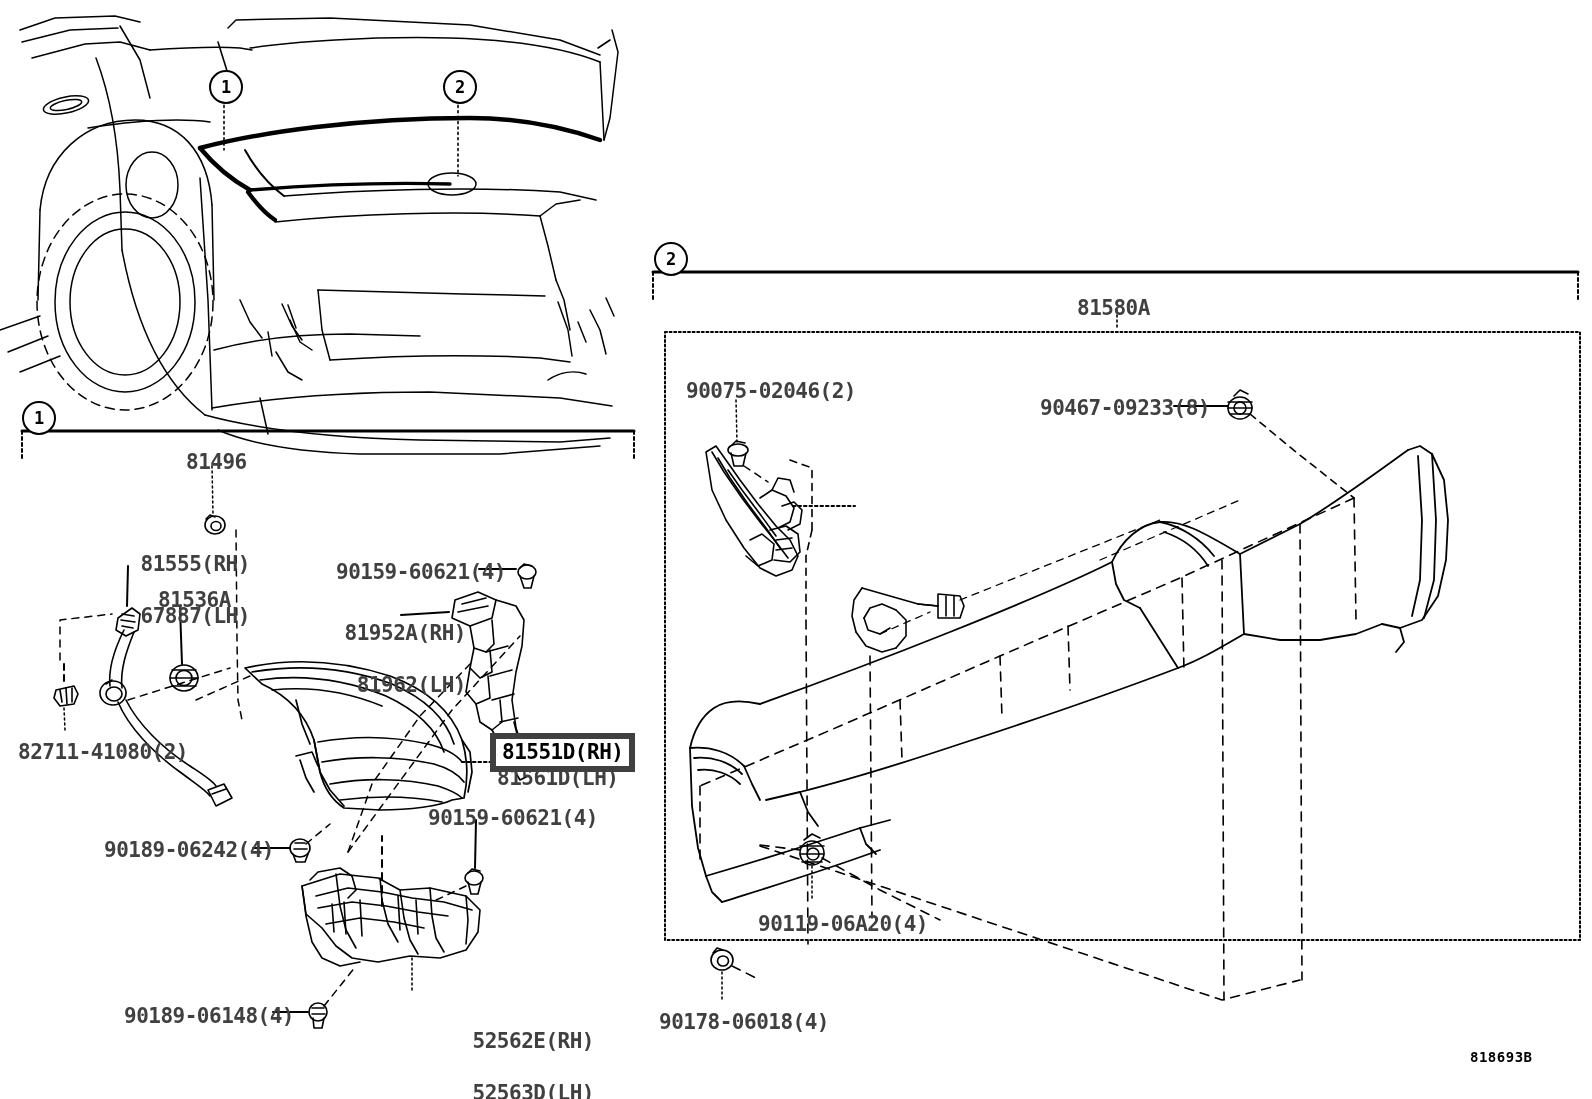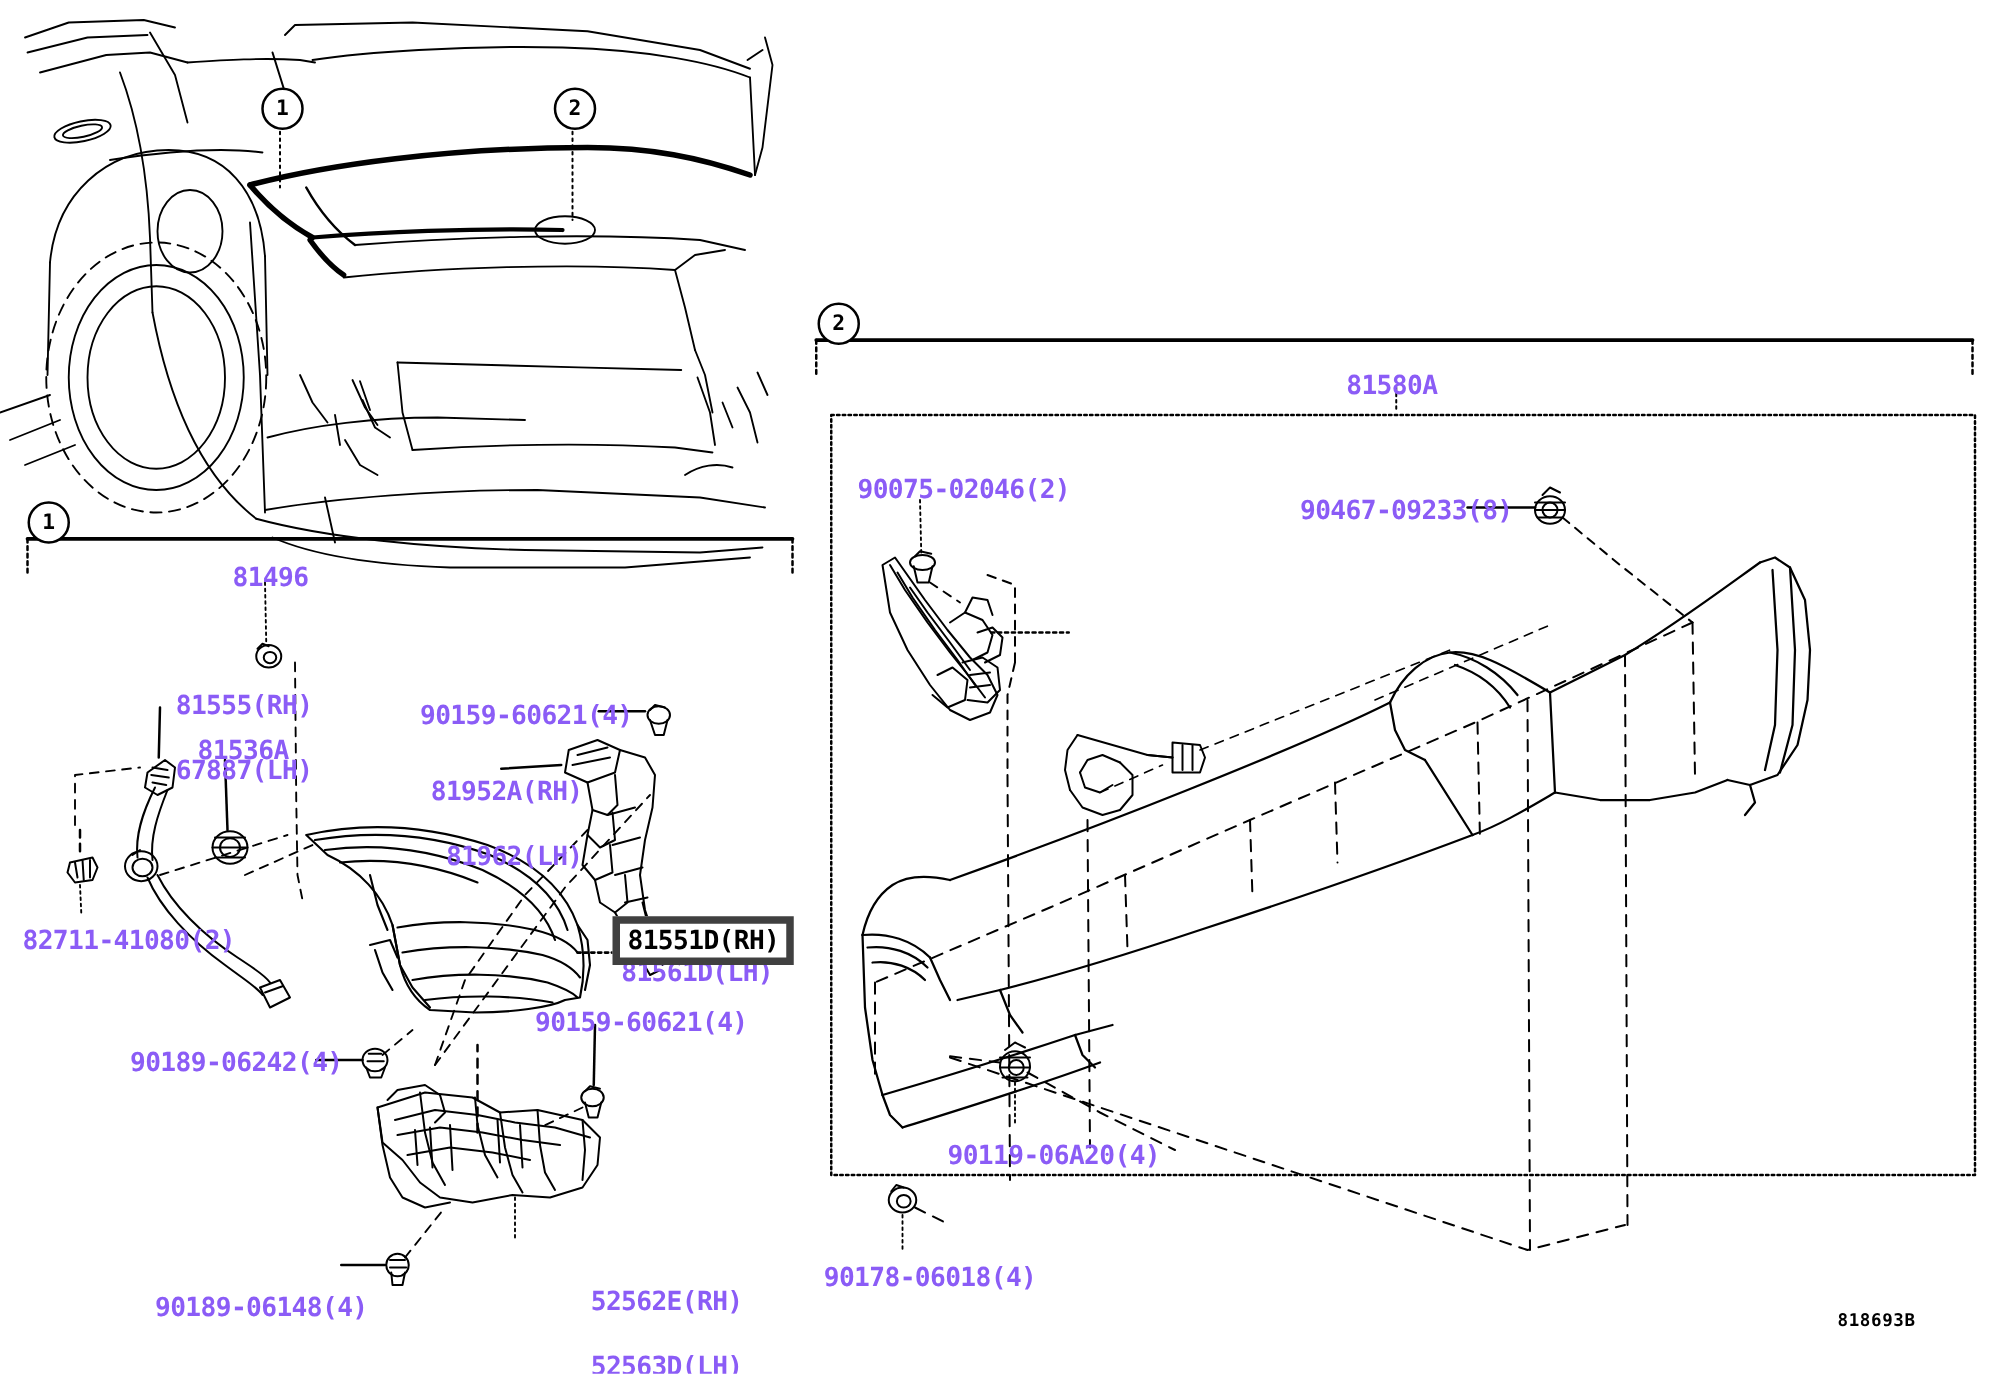--- a/index.html
+++ b/index.html
@@ -2,21 +2,21 @@
 <html><head>
 <meta charset="utf-8">
 <style>
   html,body{margin:0;padding:0;background:#ffffff;}
   body{width:1592px;height:1099px;position:relative;overflow:hidden;
        font-family:"DejaVu Sans Mono","Liberation Mono",monospace;color:#000;}
   .stage{position:absolute;left:0;top:0;width:1592px;height:1099px;}
   svg{position:absolute;left:0;top:0;width:1592px;height:1099px;overflow:visible;}
 
   .lbl{position:absolute;white-space:pre;font-family:"DejaVu Sans Mono","Liberation Mono",monospace;
-       font-size:21px;font-weight:700;letter-spacing:-0.5px;line-height:25px;color:#8b5cf6;}
+       font-size:21px;font-weight:700;letter-spacing:-0.5px;line-height:25px;color:#404040;}
   .lbl.two{line-height:26px;}
   .cnum{position:absolute;width:30px;height:30px;border:2.5px solid #000;border-radius:50%;
         display:flex;align-items:center;justify-content:center;font-size:17px;font-weight:700;
         background:#fff;font-family:"DejaVu Sans Mono","Liberation Mono",monospace;}
   .hl{position:absolute;border:6px solid #404040;background:#fff;padding:1px 6px 2px 6px;
       font-size:21px;font-weight:700;letter-spacing:-0.5px;
       font-family:"DejaVu Sans Mono","Liberation Mono",monospace;z-index:9;}
   .figno{position:absolute;font-size:14px;font-weight:700;letter-spacing:0.5px;}
 </style>
 </head>
@@ -401,21 +401,21 @@
 
   <div class="lbl" style="left:18px;top:740px;">82711-41080(2)</div>
 
   <div class="lbl" style="left:497px;top:766px;">81561D(LH)</div>
   <div class="hl" style="left:490px;top:733px;">81551D(RH)</div>
 
   <div class="lbl" style="left:104px;top:838px;">90189-06242(4)</div>
 
   <div class="lbl" style="left:428px;top:806px;">90159-60621(4)</div>
 
-  <div class="lbl" style="left:124px;top:1004px;margin-top:30px;">90189-06148(4)</div>
+  <div class="lbl" style="left:124px;top:1004px;">90189-06148(4)</div>
 
   <div class="lbl two" style="left:424px;top:1002px;">
     <span>52562E(RH)</span><br>
     <span>52563D(LH)</span>
   </div>
 
   <div class="lbl" style="left:1077px;top:296px;">81580A</div>
 
   <div class="lbl" style="left:686px;top:379px;">90075-02046(2)</div>
 

